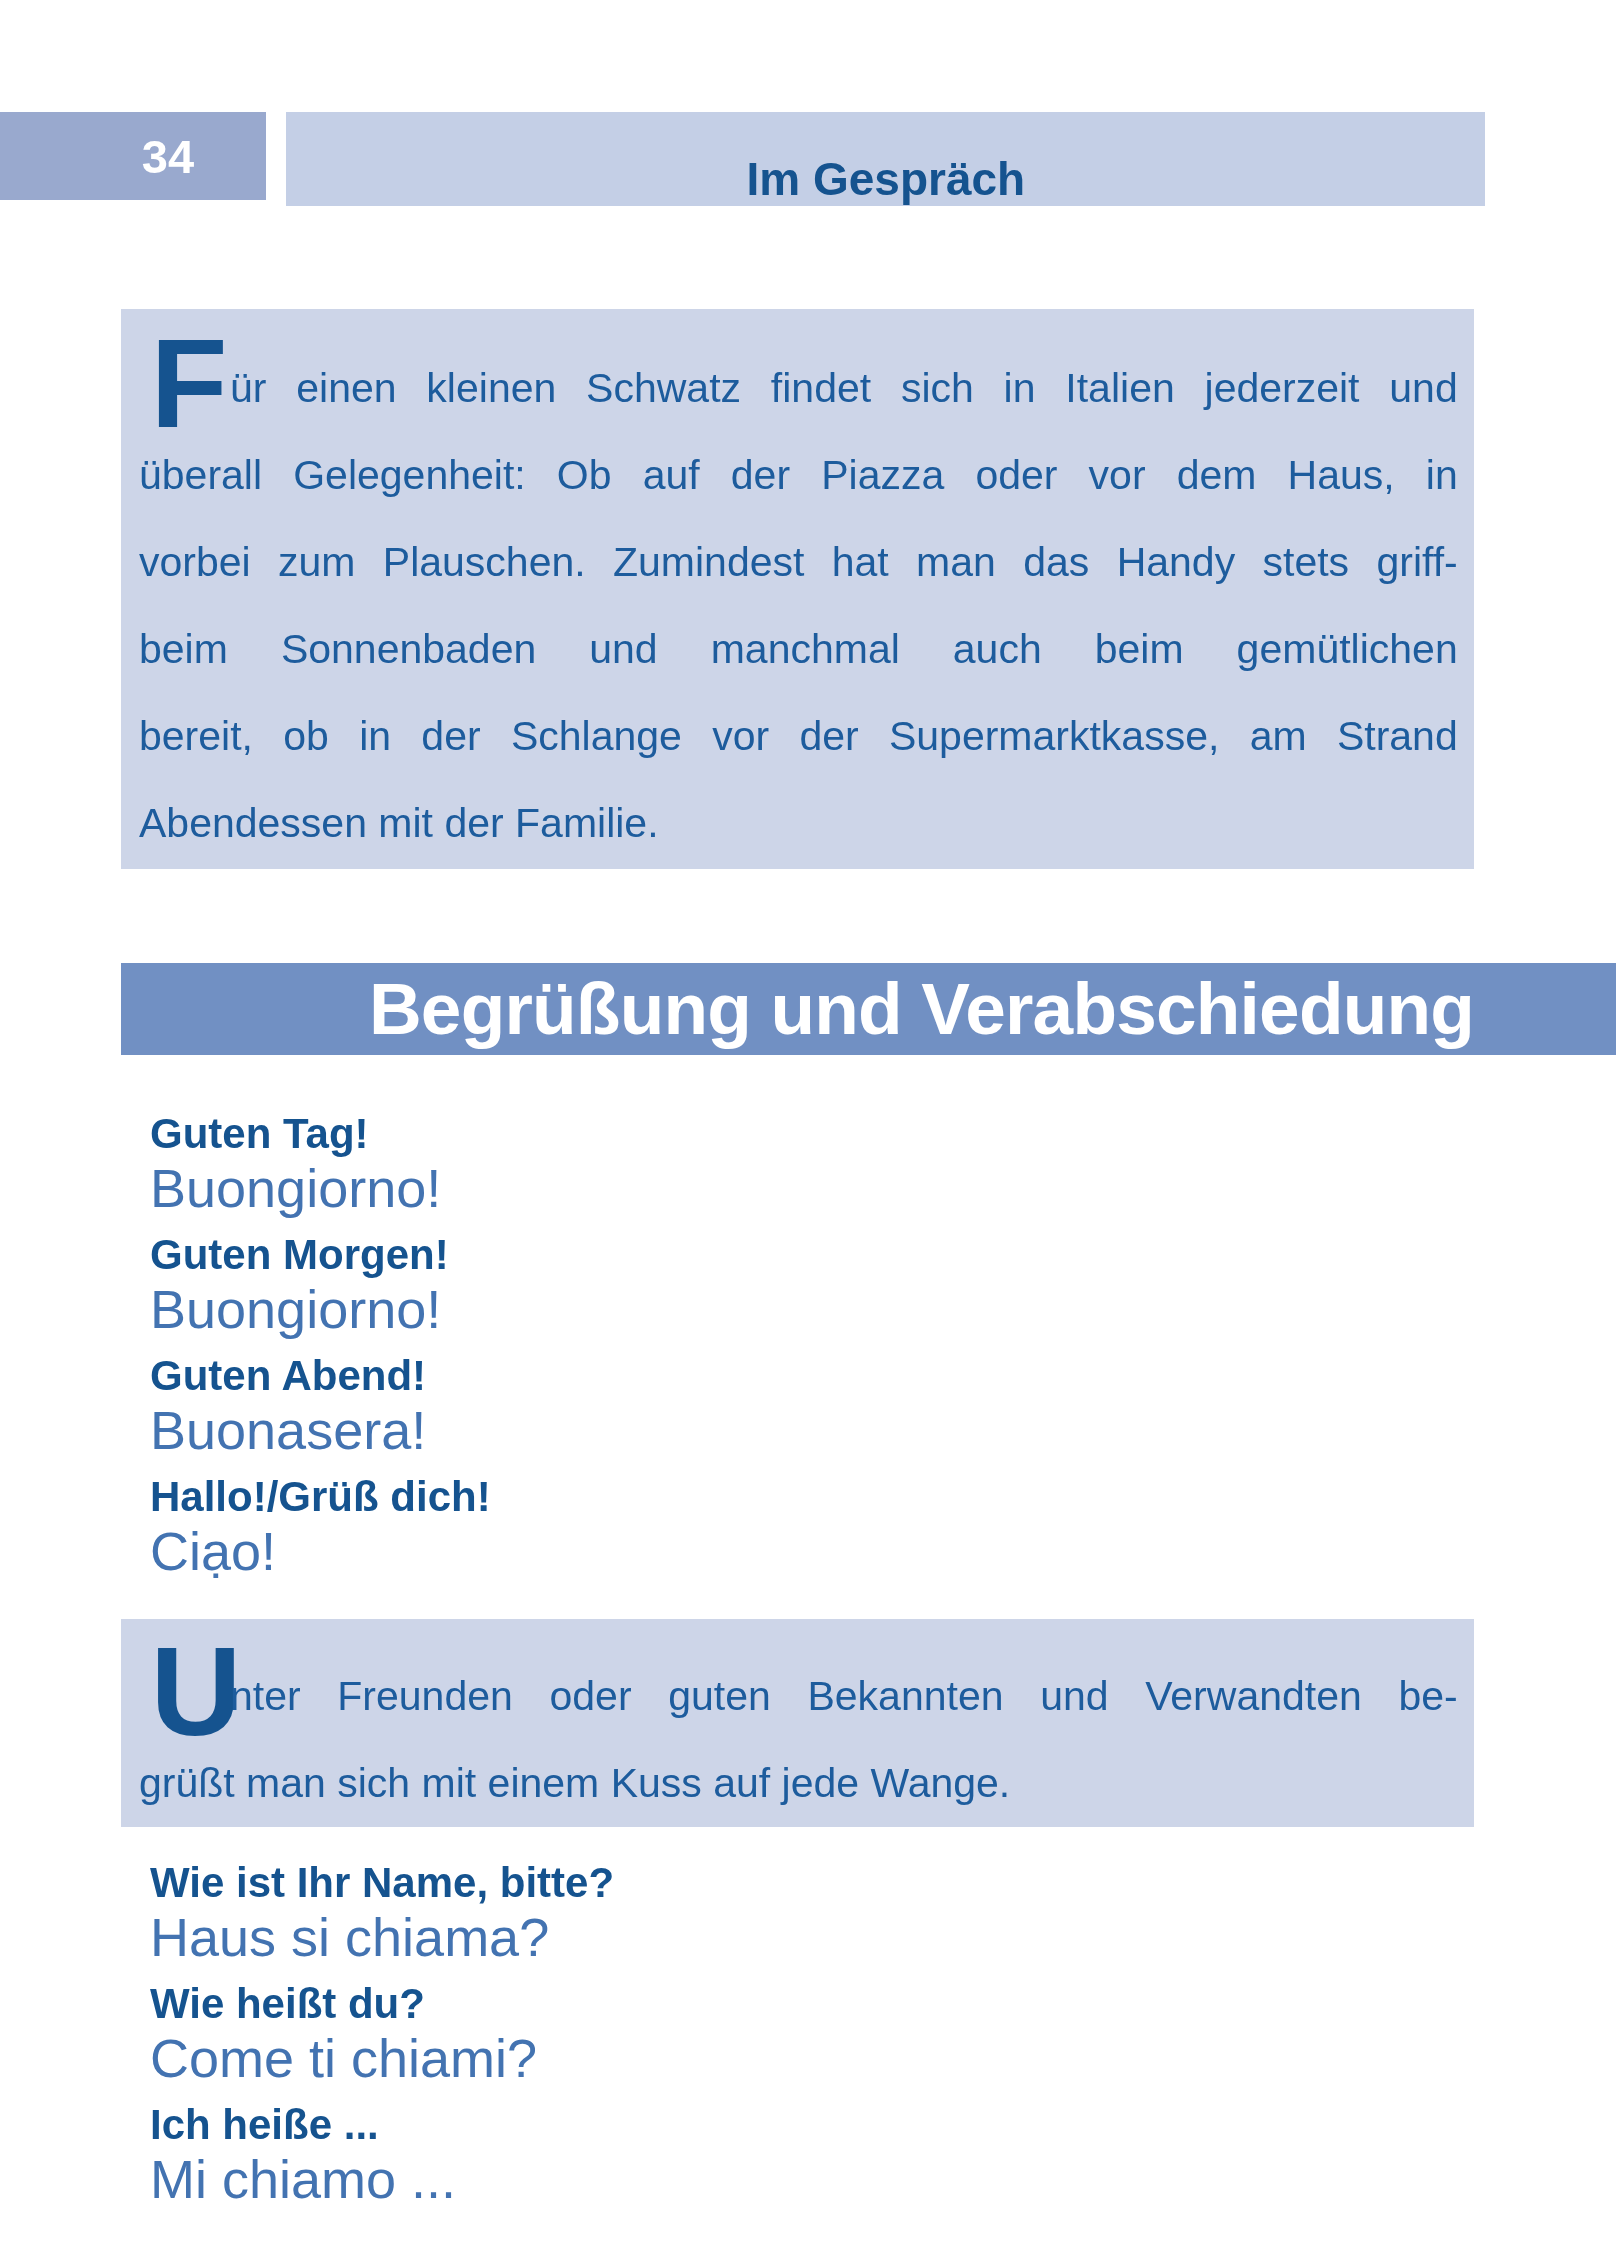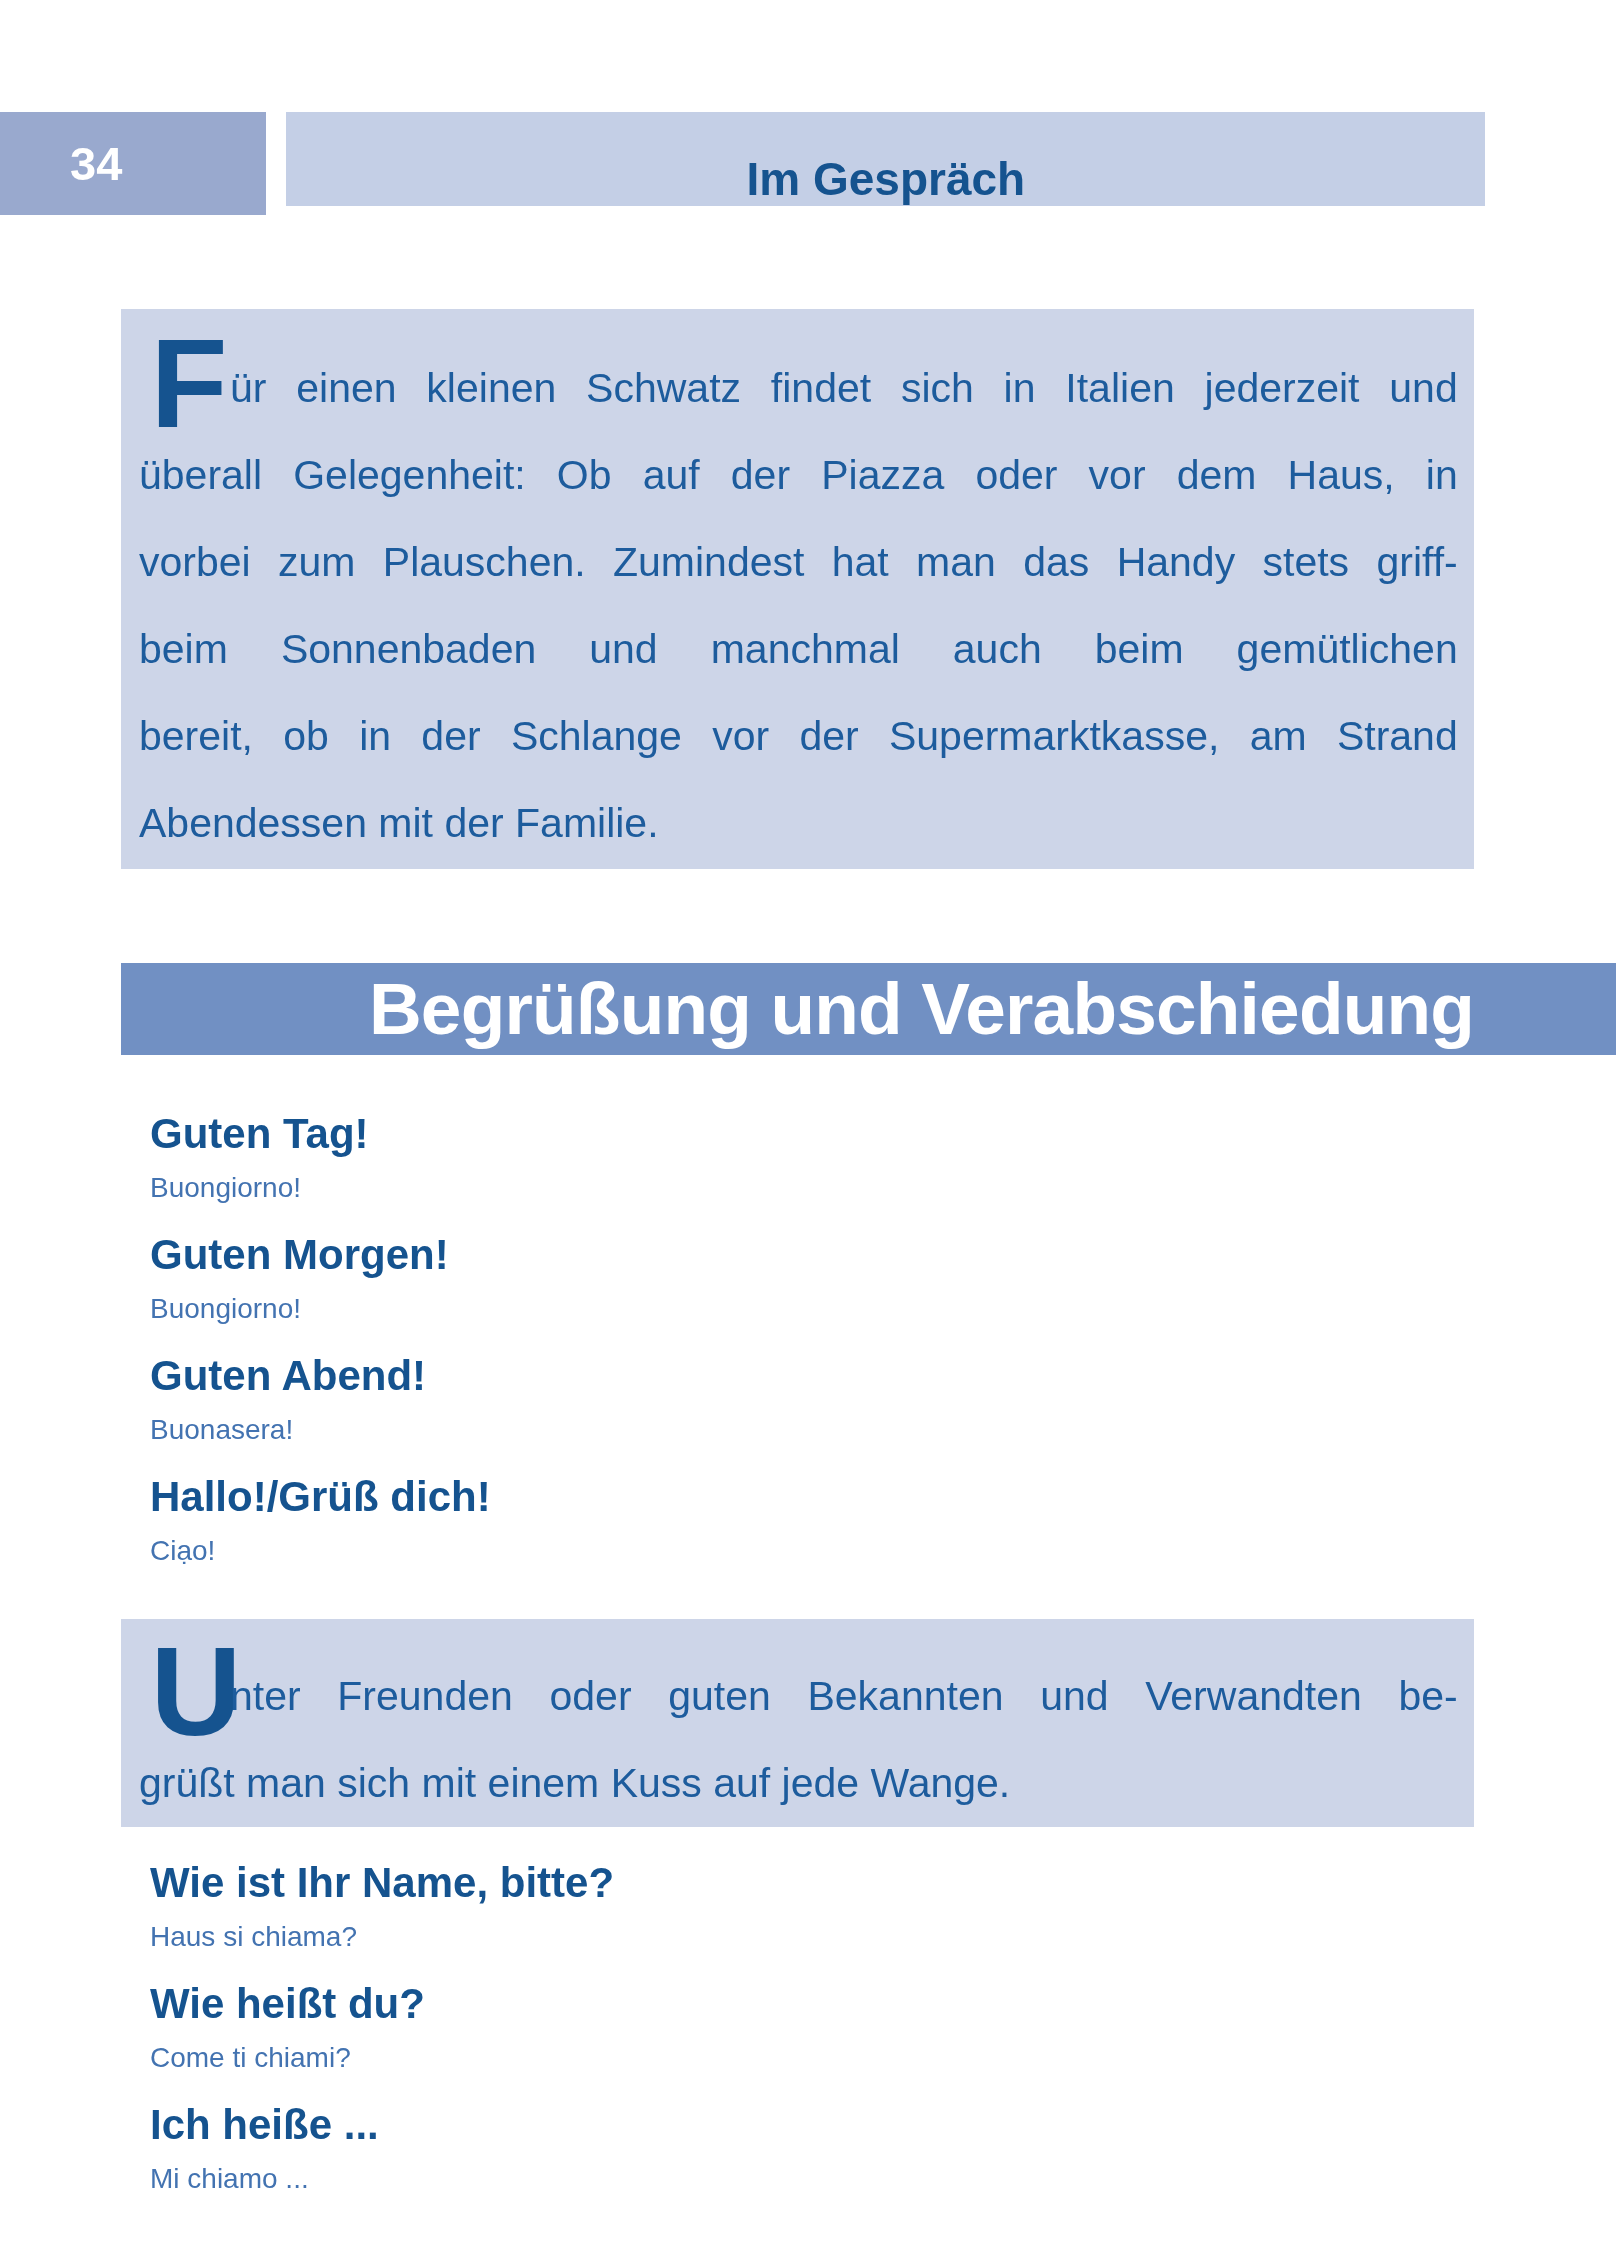--- a/index.html
+++ b/index.html
@@ -8,25 +8,25 @@
     width: 1616px;
     height: 2261px;
     background: #ffffff;
     overflow: hidden;
     font-family: "Liberation Sans", "DejaVu Sans", sans-serif;
   }
 
   
   .header { margin-top: 112px; height: 90px; display: flex; }
   .pagenum-box {
-    width: 266px; height: 103px;
+    width: 266px; height: 88px;
     background: var(--page-box-bg, #99a9ce);
     color: #ffffff;
     font-size: 47px; font-weight: 700;
-    display: flex; align-items: center; 
+    display: flex; align-items: center; justify-content: center;
     padding-left: 70px; box-sizing: border-box;
   }
   .header-gap { width: 20.4px; }
   .title-bar {
     width: 1199px; height: 94px;
     background: var(--title-bar-bg, #c4cfe6);
     color: var(--dark-blue, #1a5795);
     font-size: 46px; font-weight: 700;
     display: flex; align-items: flex-end; justify-content: center;
   }
@@ -70,21 +70,21 @@
   
   .phrase-group { margin-left: 122px; }
   .group-1 { margin-top: 52px; }
   .group-2 { margin-top: 29px; }
   .pair { margin-bottom: 13px; margin-left: 28px; }
   .de {
     font-size: 42px; line-height: 54px; font-weight: 700;
     color: var(--dark-blue, #1a5795);
   }
   .it {
-    font-size: 28px; line-height: 54px; font-weight: 400;
+    font-size: 54px; line-height: 54px; font-weight: 400;
     color: var(--italian-blue, #4373b1);
   }
 </style>
 </head>
 <body>
 
 <div class="page">
 
   <div class="header">
     <div class="pagenum-box">

